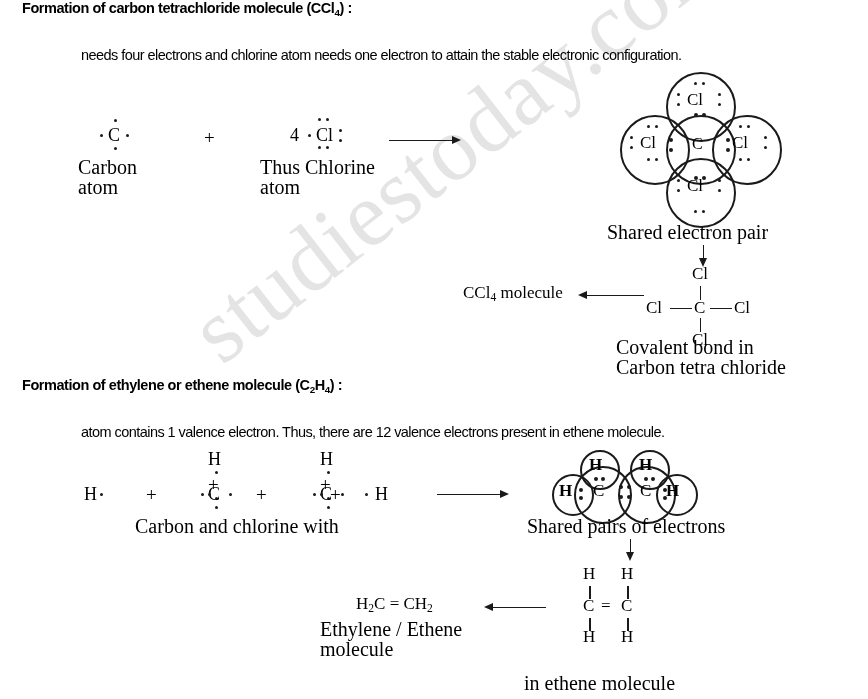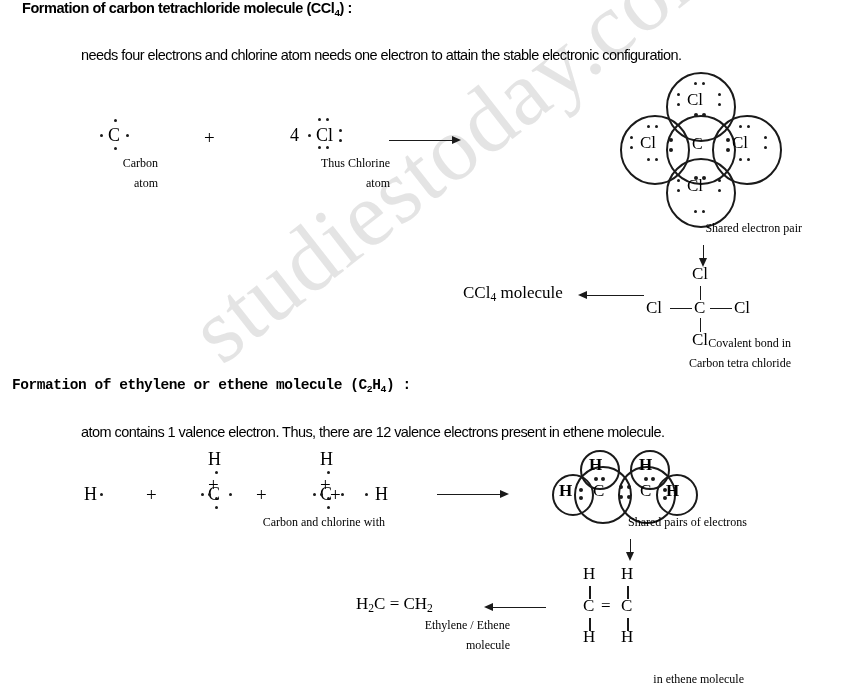--- a/index.html
+++ b/index.html
@@ -59,22 +59,22 @@
   }
   sub { font-size: .68em; vertical-align: -0.28em; }
 
   
   .serif {
     font-family: "Liberation Serif", serif;
     white-space: nowrap;
   }
   .cap {
     font-family: "Liberation Serif", serif;
-    font-size: 12px;
-    text-align: right;
+    font-size: 20px;
+    text-align: left;
     white-space: nowrap;
   }
   .atomlbl {
     font-family: "Liberation Serif", serif;
     font-size: 18px;
     white-space: nowrap;
   }
   .plus {
     font-family: "Liberation Serif", serif;
     font-size: 19px;
@@ -282,21 +282,21 @@
     <span>CCl</span><sub>4</sub><span> molecule</span>
   </div>
   <div class="layer arrow-l" style="left:578px; top:289px; width:66px;">
     <div class="shaft"></div>
       <div class="head"></div>
   </div>
 
   <div class="layer cap" style="left:616px; top:356px; width:175px;">Carbon tetra chloride</div>
   <div class="layer cap" style="left:616px; top:336px; width:175px;">Covalent bond in</div>
 
-  <div class="layer heading" style="left:12px; top:377px;font-family:Liberation Mono, monospace;">
+  <div class="layer heading" style="left:22px; top:377px;">
     <span>Formation of ethylene or ethene molecule (C</span><sub>2</sub><span>H</span><sub>4</sub><span>) :</span>
   </div>
 
   <div class="layer body-line" style="left:81px; top:424px;">atom contains 1 valence electron. Thus, there are 12 valence electrons present in ethene molecule.</div>
 
   <div class="layer" style="left:84px; top:484px; width:30px; height:24px;">
     <div class="atomlbl" style="position:absolute; left:0px; top:0px;">H</div>
     <div class="dot" style="left:16px; top:9px;"></div>
   </div>
 

